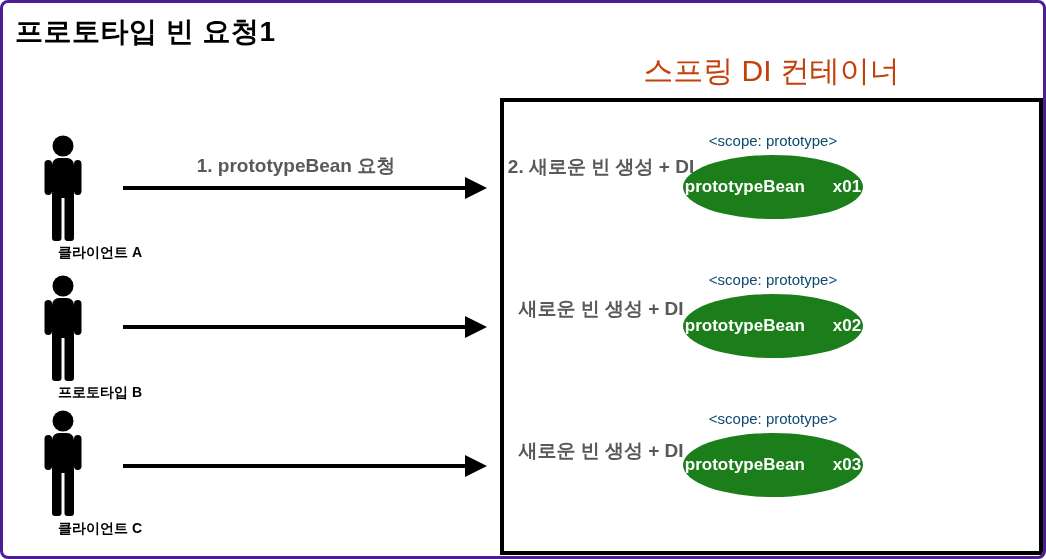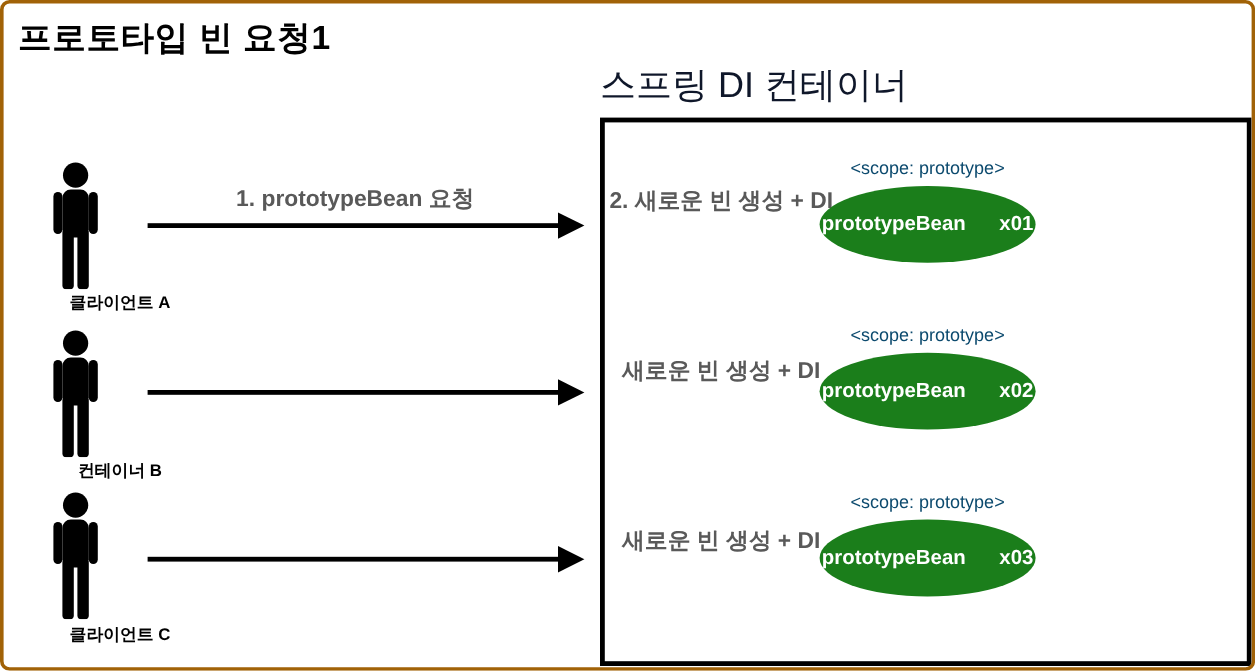--- a/index.html
+++ b/index.html
@@ -1,27 +1,27 @@
 <!DOCTYPE html>
 <html><head>
 <meta charset="utf-8">
 <style>
   html,body{margin:0;padding:0;background:#fff;}
   body{font-family:"Liberation Sans","DejaVu Sans",sans-serif;}
   .canvas{
     position:relative;width:1046px;height:559px;background:#ffffff;
-    border:3px solid #a16207;border-radius:8px;box-sizing:border-box;overflow:hidden;
+    border:3px solid #4c1d95;border-radius:8px;box-sizing:border-box;overflow:hidden;
   }
   .diagram-title{
     position:absolute;left:12px;top:10px;font-size:28px;font-weight:bold;color:#000;
     letter-spacing:0.5px;white-space:nowrap;
   }
   .container-title{
-    position:absolute;left:497px;top:48px;width:543px;text-align:left;
-    font-size:30px;font-weight:500;color:#0f172a;white-space:nowrap;
+    position:absolute;left:497px;top:48px;width:543px;text-align:center;
+    font-size:30px;font-weight:500;color:#c2410c;white-space:nowrap;
   }
   .container-box{
     position:absolute;left:497px;top:95px;width:543px;height:457px;
     border:4px solid #000;box-sizing:border-box;background:transparent;
   }
   .person{position:absolute;left:38px;width:44px;height:106px;}
   .person svg{width:100%;height:100%;display:block;}
   .p0{top:132px}.p1{top:272px}.p2{top:407px}
   .client-label{
     position:absolute;left:0px;width:120px;text-align:center;
@@ -90,21 +90,21 @@
   <div class="person p1">
     <svg viewBox="0 0 44 106" fill="#000" aria-hidden="true">
       <circle cx="22" cy="11" r="10.5"></circle>
       <rect x="11" y="23" width="22" height="40" rx="7"></rect>
       <rect x="3.5" y="25" width="7.5" height="35" rx="3.7"></rect>
       <rect x="33" y="25" width="7.5" height="35" rx="3.7"></rect>
       <rect x="11" y="56" width="9.5" height="50" rx="3"></rect>
       <rect x="23.5" y="56" width="9.5" height="50" rx="3"></rect>
     </svg>
   </div>
-  <div class="client-label cl1">컨테이너 B</div>
+  <div class="client-label cl1">프로토타입 B</div>
   <div class="arrow-line ln1"></div>
   <div class="arrow-head ah1"></div>
   <div class="action-label ac1">새로운 빈 생성 + DI</div>
   <div class="scope-label sc1">&lt;scope: prototype&gt;</div>
   <div class="bean-ellipse el1">
     <span>prototypeBean</span>
     <span>x02</span>
   </div>
 
   <div class="person p2">

